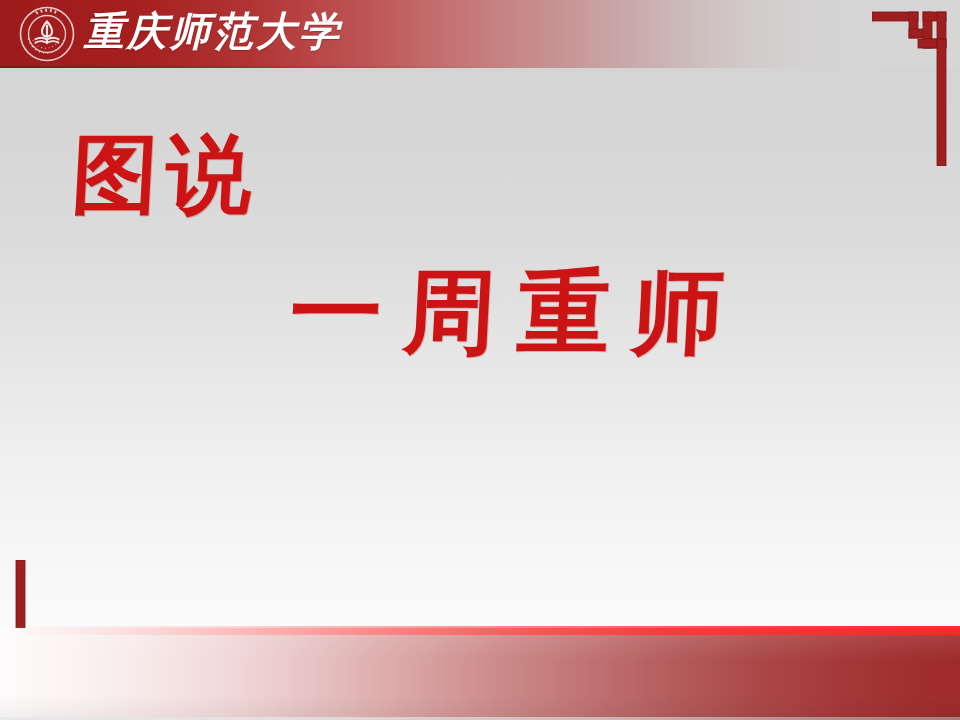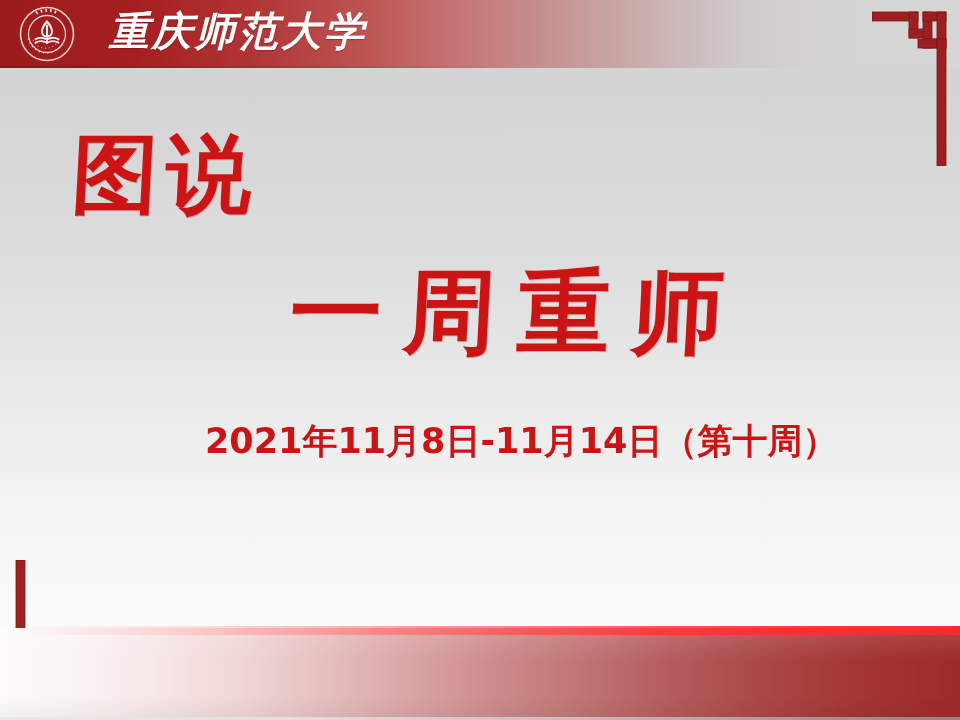--- a/index.html
+++ b/index.html
@@ -79,21 +79,20 @@
     height: 58px;
     line-height: 56px;
     color: #ffffff;
     font-family: "Liberation Serif", "DejaVu Serif", serif;
     font-size: 40px;
     font-weight: 700;
     font-style: italic;
     letter-spacing: 3px;
     white-space: nowrap;
     text-shadow: 0 1px 1px rgba(90,10,10,0.35);
-    margin-left: 25px;
   }
 
   
   .ornament {
     position: absolute;
   }
   #ornament-tr {
     right: 10px;
     top: 8px;
     width: 78px;
@@ -323,21 +322,20 @@
         <rect x="46" y="31" width="19" height="9"></rect>
         <rect x="65" y="31" width="9" height="117"></rect>
       </g>
     </svg>
   </div>
 
   <div id="title-line1" class="cn-brush">图说</div>
 
   <div id="title-line2" class="cn-brush">一周重师</div>
 
-  <div id="date-line">2021年11月8日-11月14日（第十周）</div>
 
   <div id="bottom-hairline"></div>
   <div id="bottom-redline"></div>
   <div id="bottom-bar"></div>
   <div id="bottom-bar-sheen"></div>
   <div id="bottom-edge"></div>
 
 </div>
 
 </body></html>

